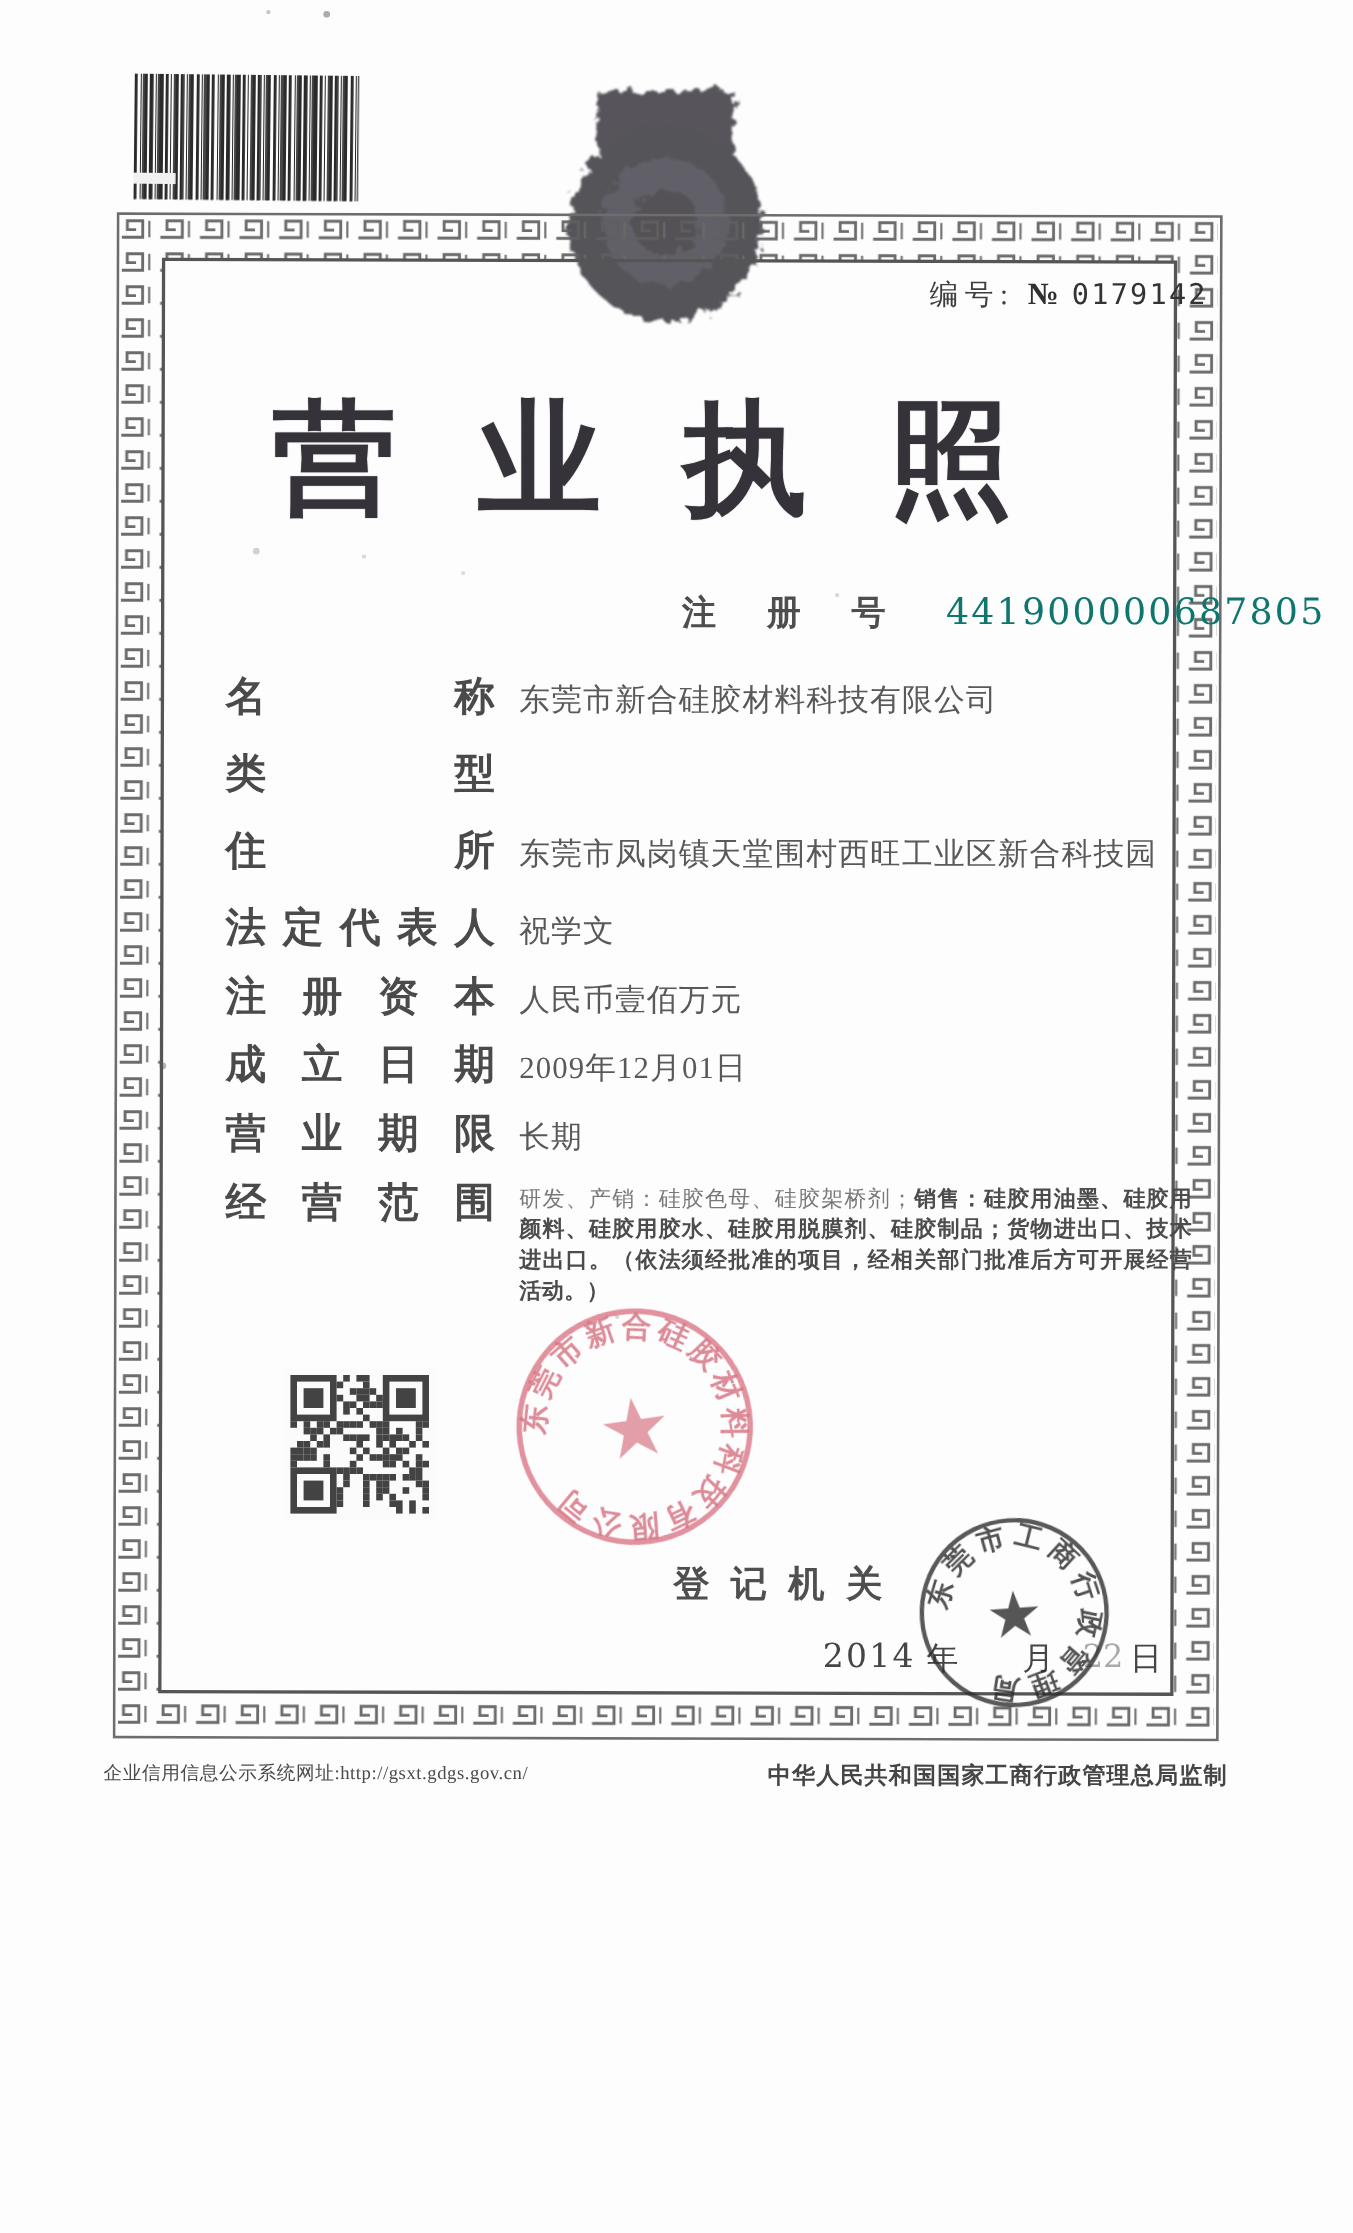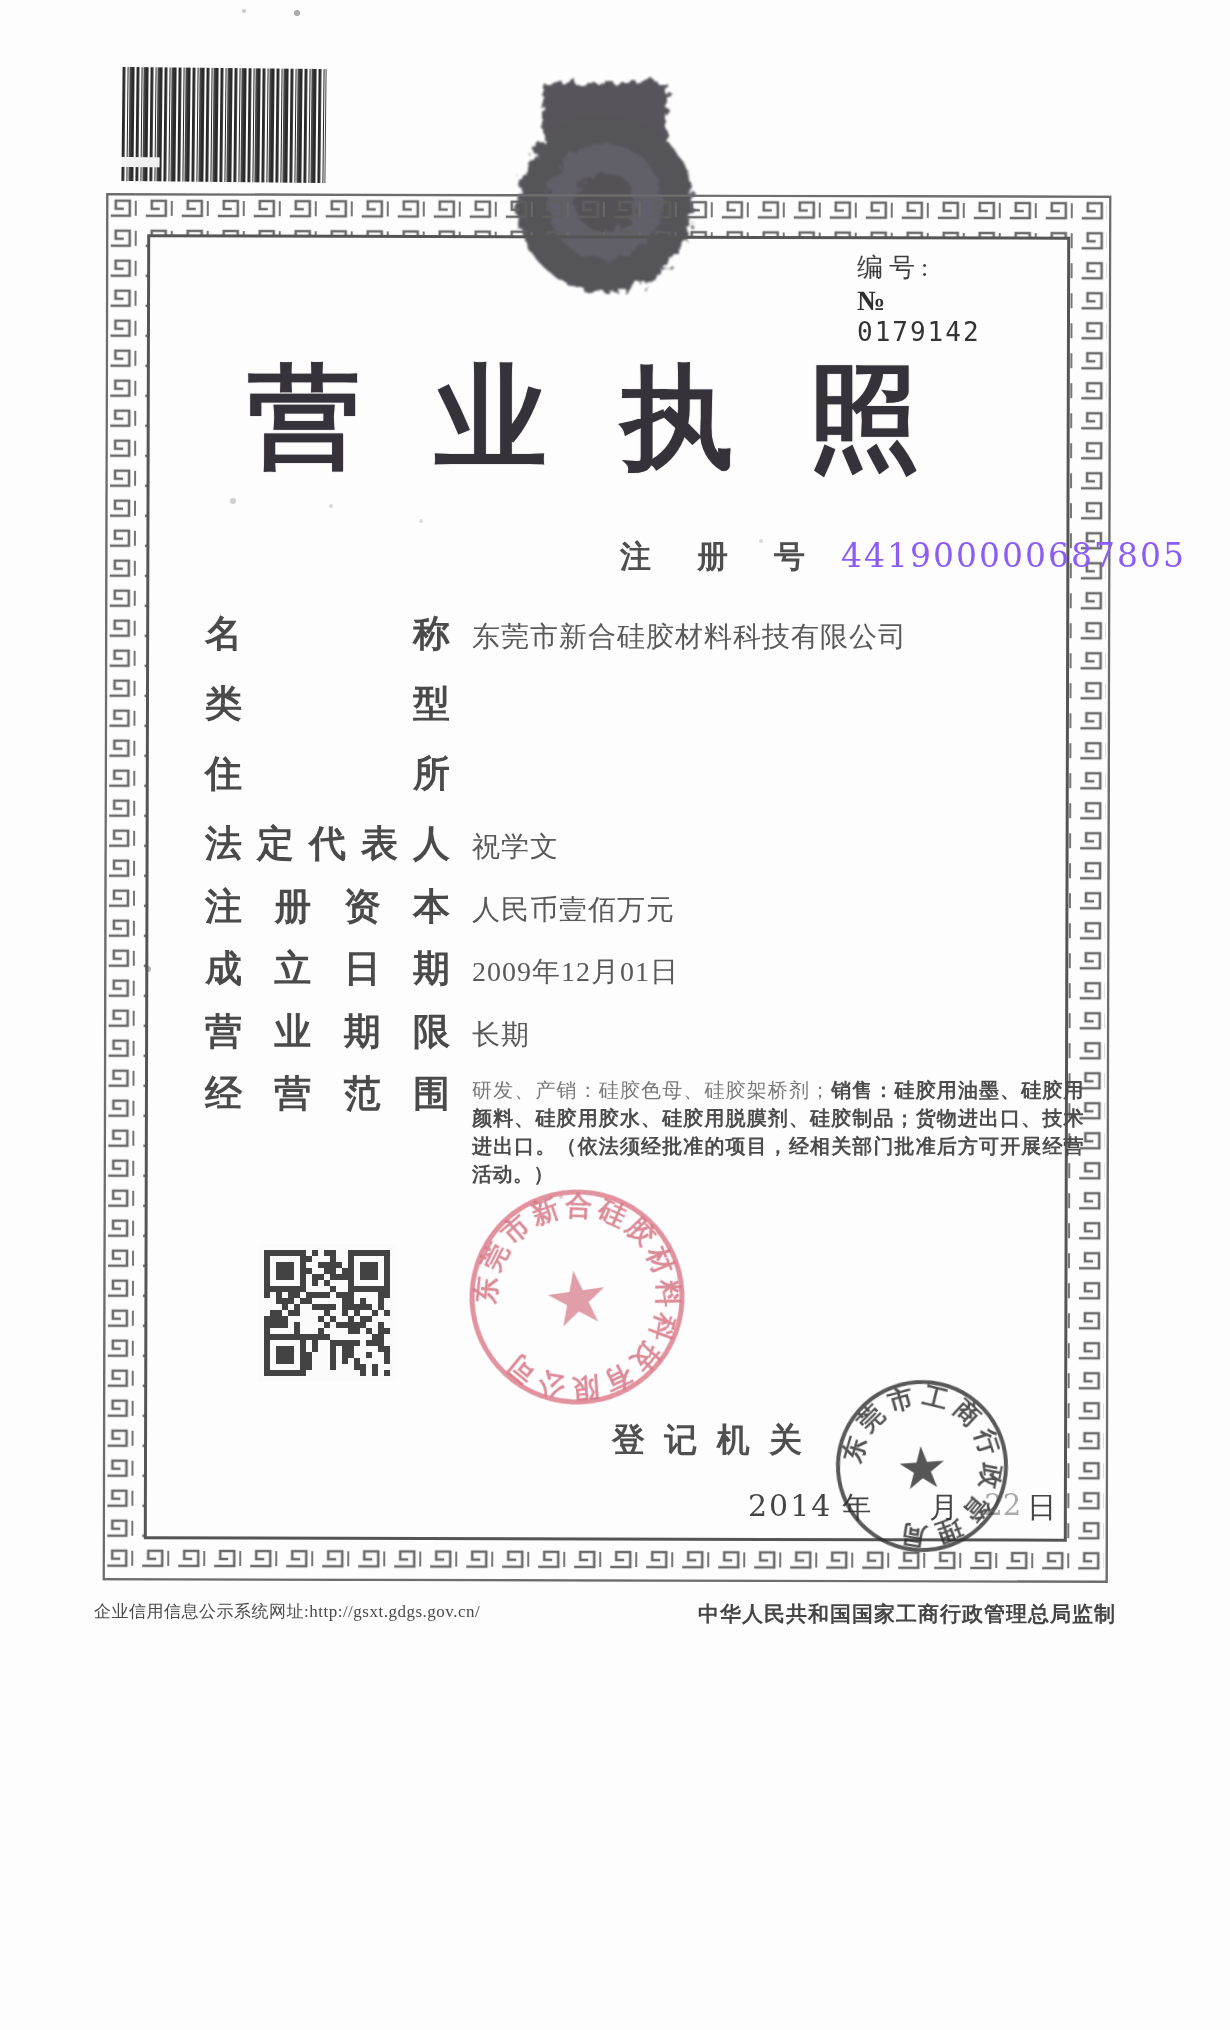--- a/index.html
+++ b/index.html
@@ -20,38 +20,38 @@
   }
   .barcode .gap{position:absolute;left:0;bottom:14px;width:38px;height:10px;background:#fbfbfb;}
 
   
   .emblem{left:498px;top:76px;filter:blur(1px);}
 
   
   .frame{left:104px;top:194px;transform:rotate(.15deg);}
 
   
-  .serial{left:845px;top:250px;display:flex;align-items:baseline;white-space:nowrap;flex-direction:column;}
+  .serial{left:845px;top:250px;display:flex;align-items:baseline;white-space:nowrap;}
   .serial .lbl{font-size:26px;letter-spacing:6px;color:#3e3e3e;}
   .serial .sym{font-size:28px;font-weight:700;margin-left:12px;color:#2f2f2f;}
   .serial .num{font-size:26px;font-family:"DejaVu Sans Mono",monospace;letter-spacing:2px;margin-left:12px;color:#333;}
 
   
   .title{
     left:248px;top:352px;width:672px;height:140px;
     font-family:"DejaVu Sans",sans-serif;font-weight:900;font-size:112px;line-height:130px;
     color:#35323a;text-shadow:0 0 1px rgba(40,40,40,.6);
   }
 
   .justify{display:flex;justify-content:space-between;}
 
   
   .regline{left:620px;top:536px;display:flex;align-items:baseline;white-space:nowrap;}
   .regline .rlbl{width:185px;font-size:31px;font-weight:600;color:#4e4e4e;}
-  .regline .rnum{margin-left:36px;font-size:33px;font-family:"DejaVu Serif",serif;letter-spacing:2px;color:#8b5cf6;}
+  .regline .rnum{margin-left:55px;font-size:33px;font-family:"DejaVu Serif",serif;letter-spacing:2px;color:#0f766e;}
 
   
   .row{position:absolute;left:205px;width:880px;display:flex;align-items:flex-start;}
   .flabel{flex:0 0 245px;width:245px;font-size:37px;line-height:44px;font-weight:600;color:#4a4a4a;}
   .fvalue{margin-left:22px;padding-top:8px;font-size:28px;line-height:34px;color:#595959;letter-spacing:1px;}
 
   .scopeval{margin-left:22px;padding-top:4px;width:612px;font-size:20px;line-height:28px;text-align:justify;letter-spacing:.5px;}
   .scopeval .p1{color:#787878;}
   .scopeval .p2{color:#4c4c4c;font-weight:600;}
 
@@ -158,20 +158,21 @@
   <div class="flabel justify">
       <span>类</span>
       <span>型</span>
     </div>
 </div>
 <div class="row" style="top:752px">
   <div class="flabel justify">
       <span>住</span>
       <span>所</span>
     </div>
+  <div class="fvalue">东莞市凤岗镇天堂围村西旺工业区新合科技园</div>
 </div>
 <div class="row" style="top:822px">
   <div class="flabel justify">
       <span>法</span>
       <span>定</span>
       <span>代</span>
       <span>表</span>
       <span>人</span>
     </div>
   <div class="fvalue">祝学文</div>

